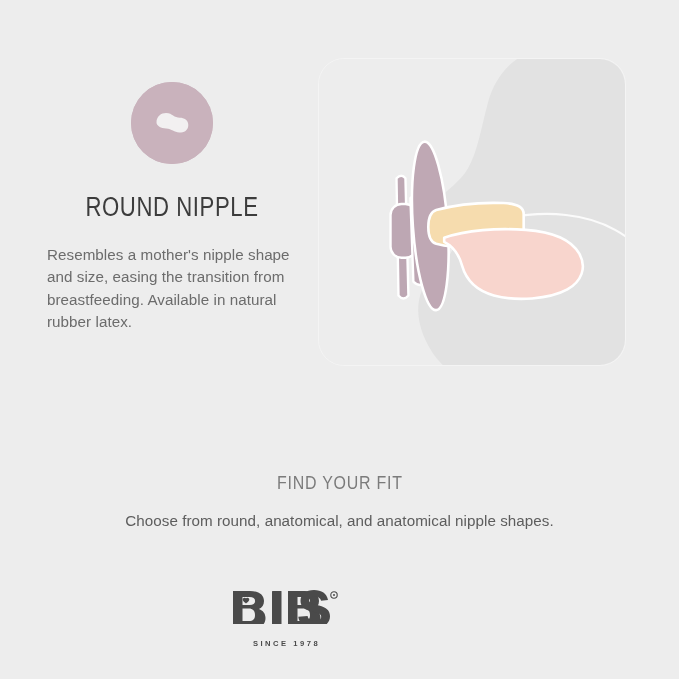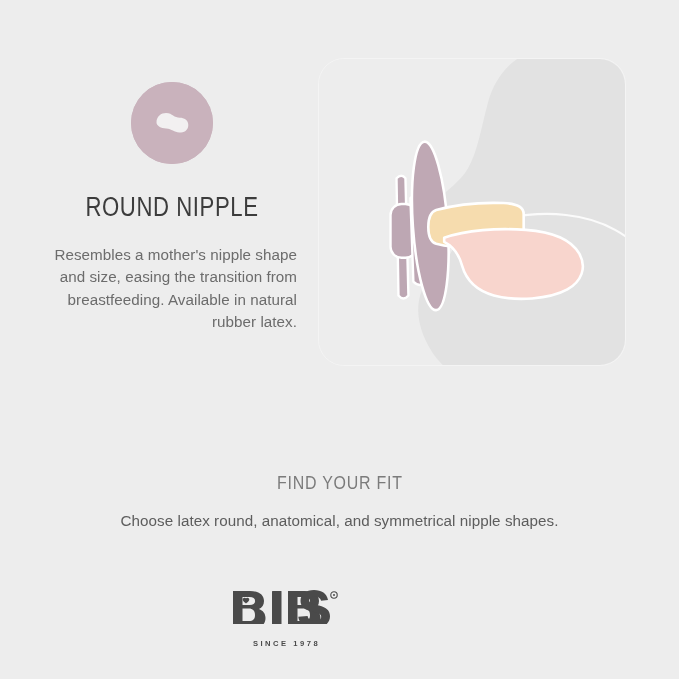--- a/index.html
+++ b/index.html
@@ -54,21 +54,21 @@
     white-space: nowrap;
     transform: scaleX(0.82);
     transform-origin: center center;
     margin-bottom: 21px;
   }
 
   .feature-body {
     font-size: 15.2px;
     line-height: 1.47;
     color: #6c6c6c;
-    text-align: right;
+    text-align: left;
     letter-spacing: 0.05px;
   }
 
   
   .illus-panel {
     position: absolute;
     left: 318px;
     top: 58px;
     width: 308px;
     height: 308px;
@@ -213,21 +213,21 @@
                  C270 210 264 224 250 232
                  C232 242 198 244 176 238
                  C158 233 148 222 144 208
                  C141 197 134 188 126 184 Z" fill="#f8d5cd" stroke="#ffffff" stroke-width="2.6" stroke-linejoin="round"></path>
       </g>
     </svg>
   </div>
 
   <div class="find-fit">
     <div class="find-fit-title">FIND YOUR FIT</div>
-    <div class="find-fit-sub">Choose latex round, anatomical, and symmetrical nipple shapes.</div>
+    <div class="find-fit-sub">Choose from round, anatomical, and anatomical nipple shapes.</div>
   </div>
 
   <div class="brand">
     <svg class="brand-mark" width="112" height="36" viewBox="0 0 112 36" aria-hidden="true">
       <g fill="#4a4a4a">
 
         <path d="M2 3 h17 c9 0 14 4 14 10 c0 4 -2 6.5 -5 8 c4 1.5 6.5 4.5 6.5 9
                  c0 7 -5.5 11 -15 11 H2 Z
                  M11.5 20.5 V33 h6.5 c4 0 6 -2 6 -6 c0 -4.2 -2.2 -6.5 -6.3 -6.5 Z"></path>
 

